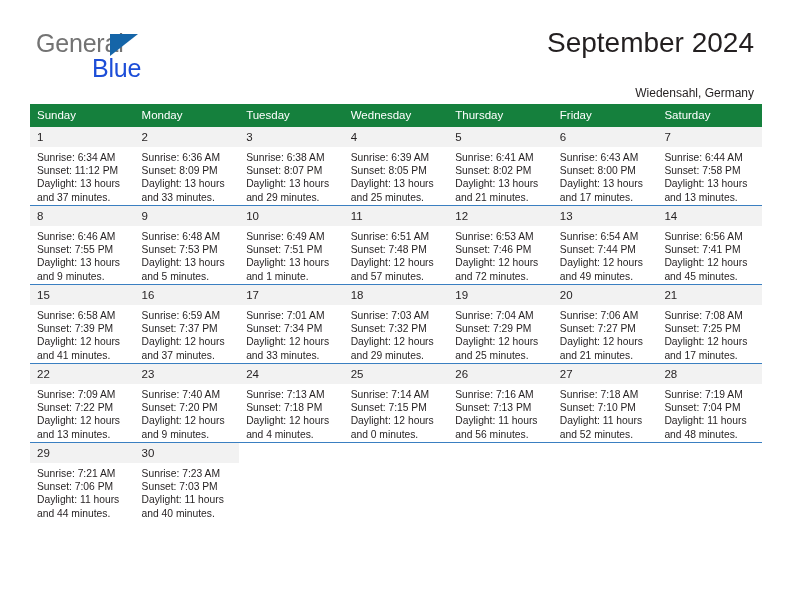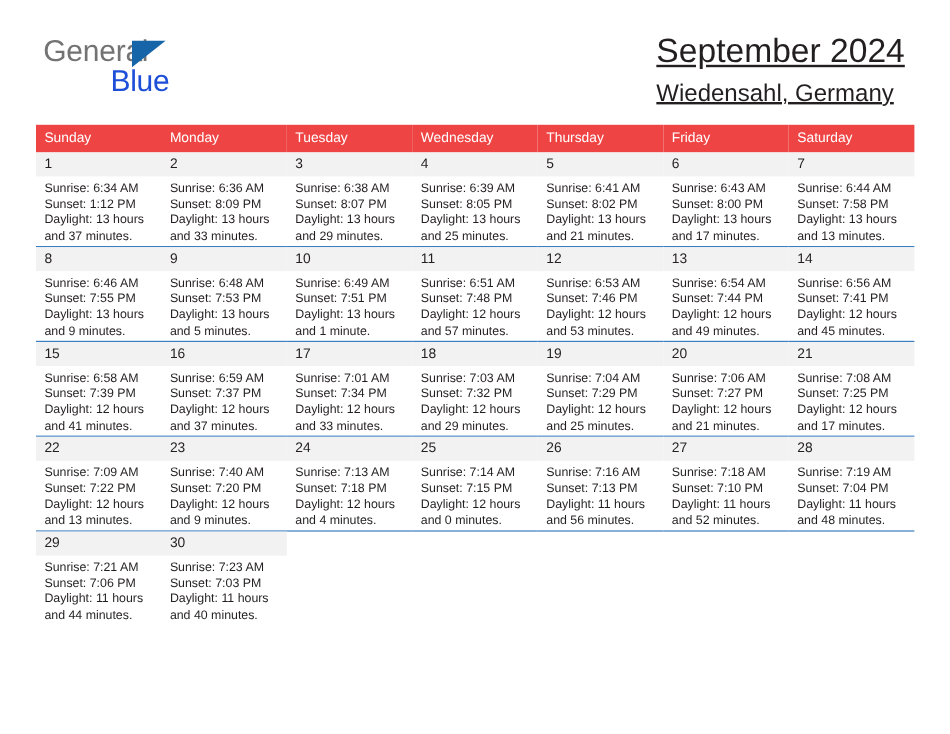--- a/index.html
+++ b/index.html
@@ -65,51 +65,50 @@
     font-size: 25px;
     color: #1d4ed8;
     letter-spacing: -0.2px;
     line-height: 27px;
   }
 
   .title-block {
     position: absolute;
     right: 38px;
     top: 26px;
-    text-align: left;
-    text-decoration: underline;
+    text-align: right;
   }
   .cal-title {
     font-size: 28px;
     font-weight: normal;
     color: #231f20;
     line-height: 34px;
     letter-spacing: 0px;
     white-space: nowrap;
   }
   .cal-subtitle {
-    margin-top: 9px;
-    font-size: 20px;
+    margin-top: 24px;
+    font-size: 12px;
     color: #231f20;
     line-height: 18px;
     white-space: nowrap;
   }
 
   
   .calendar {
     position: absolute;
     left: 30px;
     top: 104px;
     width: 732px;
     border-collapse: collapse;
     table-layout: fixed;
   }
 
   .calendar th {
-    background: #ef4444;
+    background: #15803d;
     color: #ffffff;
     font-weight: normal;
     font-size: 11.5px;
     text-align: left;
     padding: 5px 0 5px 7px;
     height: 12px;
     line-height: 13px;
     border: none;
   }
 
@@ -184,21 +183,21 @@
       </tr>
     </thead>
     <tbody>
 
       <tr class="week">
         <td>
             <div class="cell-inner">
               <div class="daynum">1</div>
               <div class="details">
                 <div>Sunrise: 6:34 AM</div>
-                <div>Sunset: 1:12 PM</div>
+                <div>Sunset: 11:12 PM</div>
                 <div>Daylight: 13 hours</div>
                 <div>and 37 minutes.</div>
               </div>
             </div>
           </td>
         <td>
             <div class="cell-inner">
               <div class="daynum">2</div>
               <div class="details">
                 <div>Sunrise: 6:36 AM</div>
@@ -310,21 +309,21 @@
               </div>
             </div>
           </td>
         <td>
             <div class="cell-inner">
               <div class="daynum">12</div>
               <div class="details">
                 <div>Sunrise: 6:53 AM</div>
                 <div>Sunset: 7:46 PM</div>
                 <div>Daylight: 12 hours</div>
-                <div>and 53 minutes.</div>
+                <div>and 72 minutes.</div>
               </div>
             </div>
           </td>
         <td>
             <div class="cell-inner">
               <div class="daynum">13</div>
               <div class="details">
                 <div>Sunrise: 6:54 AM</div>
                 <div>Sunset: 7:44 PM</div>
                 <div>Daylight: 12 hours</div>

